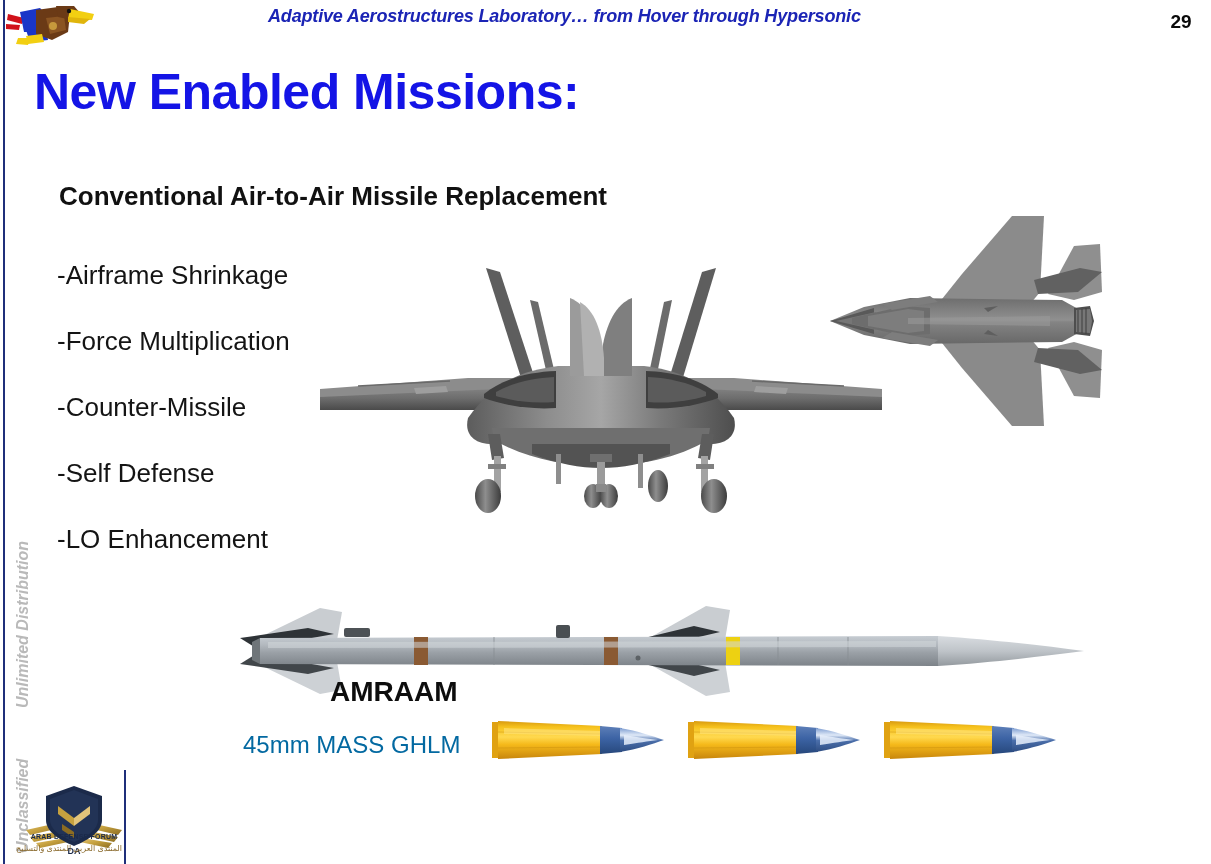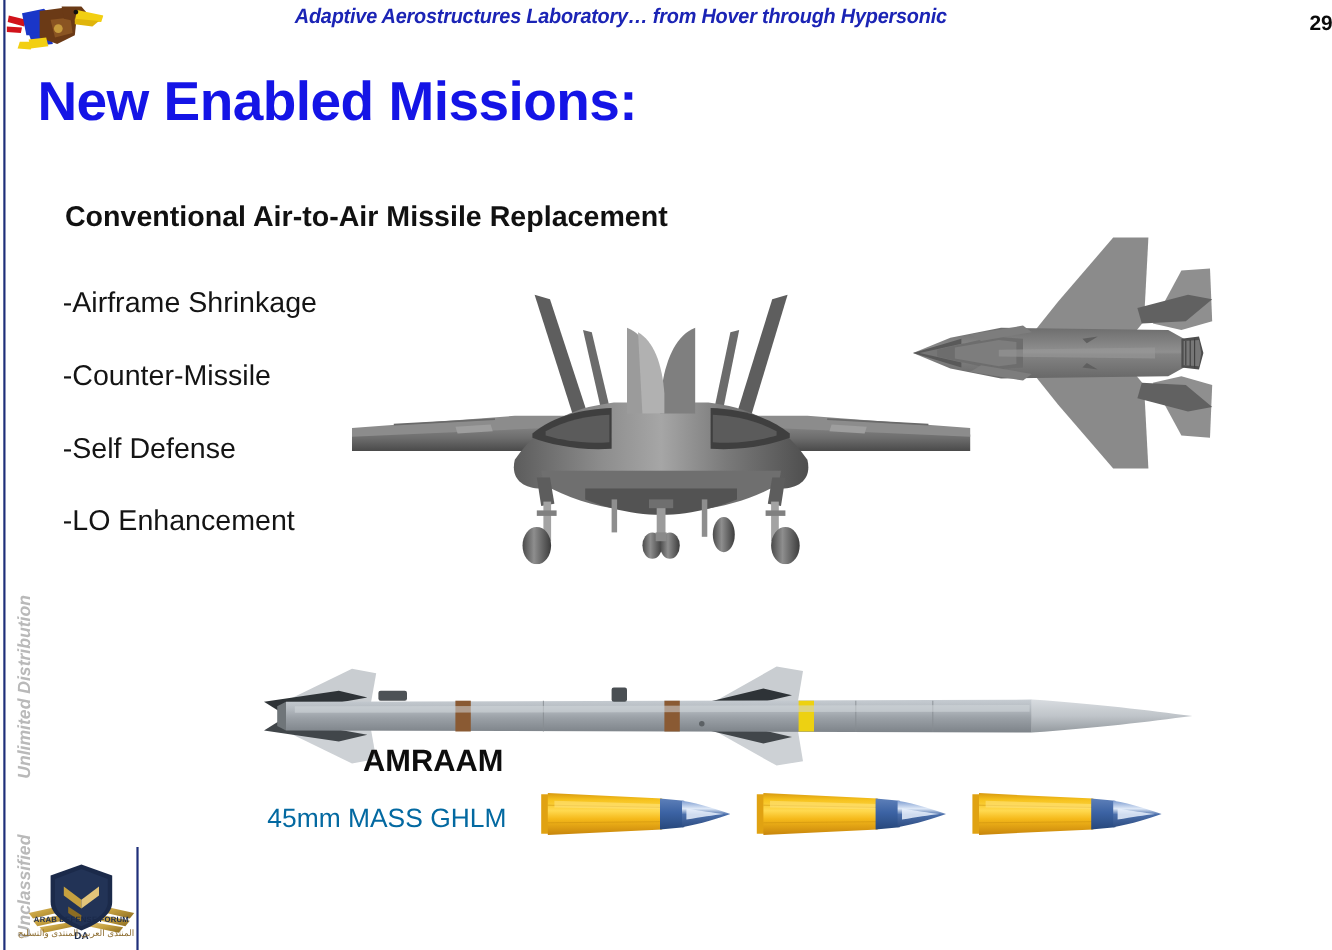--- a/index.html
+++ b/index.html
@@ -61,21 +61,20 @@
     transform-origin: left top;
   }
   #page-number {
     position: absolute;
     left: 1181px;
     top: 11px;
     font-size: 19px;
     font-weight: bold;
     color: #0a0a0a;
     transform: translateX(-50%);
-    margin-left: 20px;
   }
 
   
   #jayhawk {
     position: absolute;
     left: 6px;
     top: 2px;
     width: 88px;
     height: 46px;
   }
@@ -234,20 +233,21 @@
     <div id="header-title">Adaptive Aerostructures Laboratory… from Hover through Hypersonic</div>
     <div id="page-number">29</div>
   </div>
 
   <div id="slide-title">New Enabled Missions:</div>
 
   <div id="subtitle">Conventional Air-to-Air Missile Replacement</div>
 
   <div id="bullets">
     <div class="bullet">-Airframe Shrinkage</div>
+    <div class="bullet">-Force Multiplication</div>
     <div class="bullet">-Counter-Missile</div>
     <div class="bullet">-Self Defense</div>
     <div class="bullet">-LO Enhancement</div>
   </div>
 
   <svg id="jet-front" viewBox="0 0 566 255">
     <defs>
       <linearGradient id="fusGrad" x1="0" y1="0" x2="1" y2="0">
         <stop offset="0%" stop-color="#5c5c5c"></stop>
         <stop offset="30%" stop-color="#8d8d8d"></stop>

